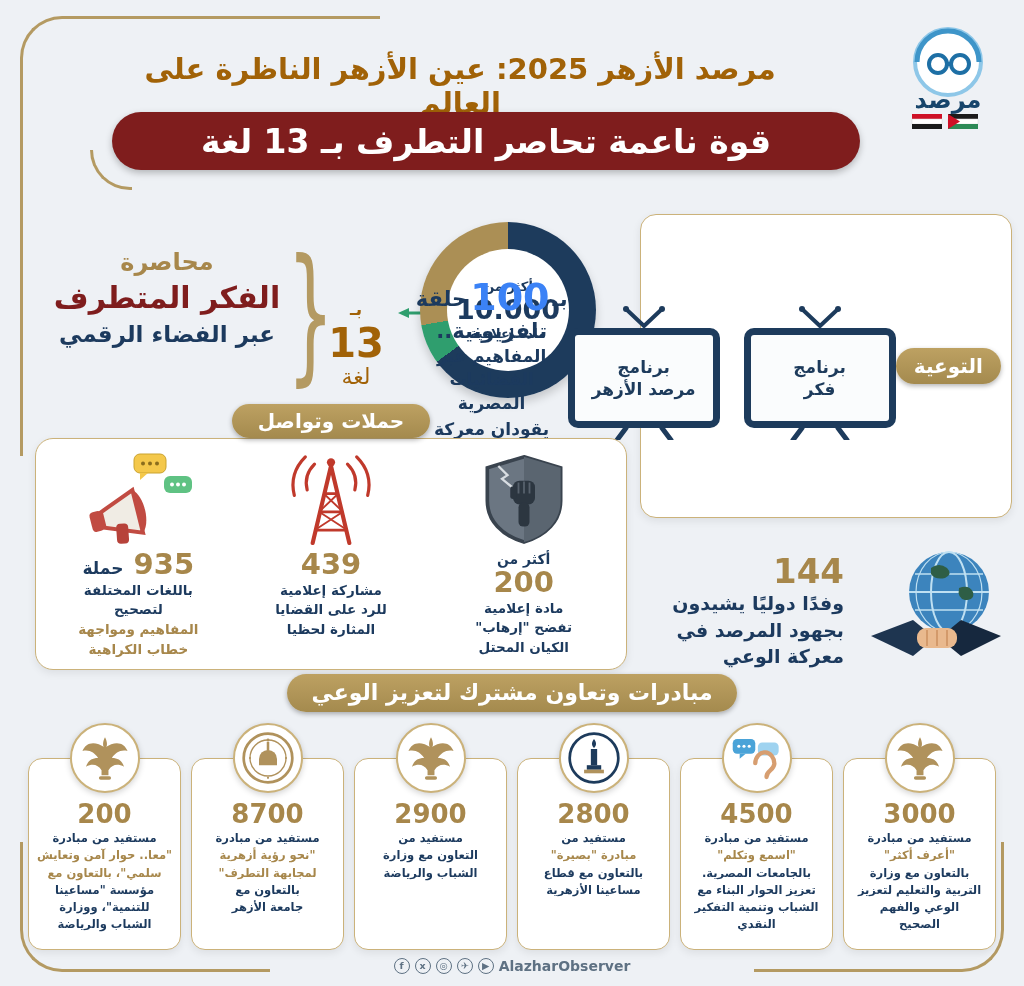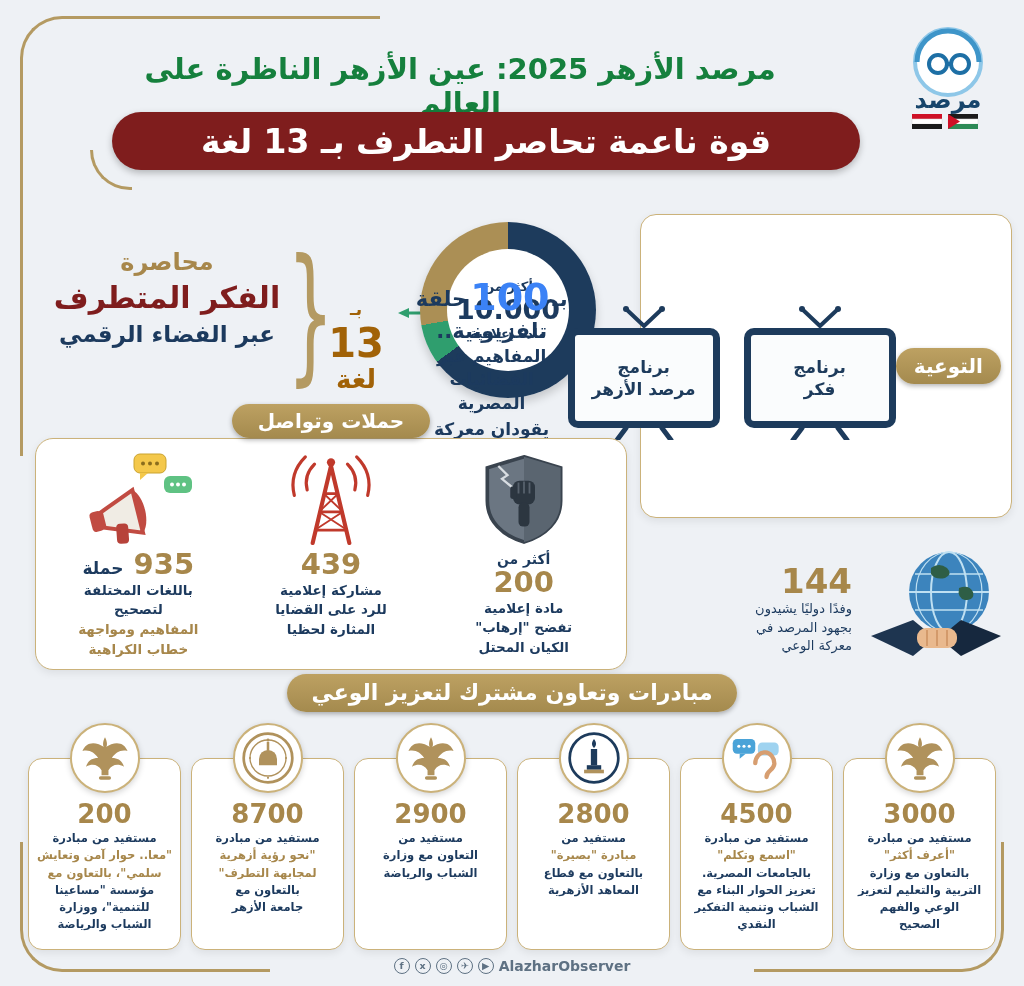--- a/index.html
+++ b/index.html
@@ -6,36 +6,36 @@
   body{margin:0;background:#dfe5ea;font-family:"DejaVu Sans",sans-serif}
   .page{position:relative;width:1024px;height:986px;background:#eef1f5;direction:rtl;overflow:hidden}
 
   
   .frame-tl{position:absolute;top:16px;left:20px;width:360px;height:440px;border-top:3px solid #b49a62;border-left:3px solid #b49a62;border-top-left-radius:42px}
   .frame-bl{position:absolute;bottom:14px;left:20px;width:250px;height:130px;border-bottom:3px solid #b49a62;border-left:3px solid #b49a62;border-bottom-left-radius:42px}
   .frame-br{position:absolute;bottom:14px;right:20px;width:250px;height:130px;border-bottom:3px solid #b49a62;border-right:3px solid #b49a62;border-bottom-right-radius:42px}
   .banner-swirl{position:absolute;top:150px;left:90px;width:42px;height:40px;border-left:3px solid #b49a62;border-bottom:3px solid #b49a62;border-bottom-left-radius:42px}
   .goldline{color:#a7874b !important}
 
-  .main-title{position:absolute;top:52px;left:130px;width:660px;text-align:center;font-size:29px;font-weight:bold;color:#15803d}
+  .main-title{position:absolute;top:52px;left:130px;width:660px;text-align:center;font-size:29px;font-weight:bold;color:#a16207}
 
   .logo{position:absolute;top:18px;right:14px;width:126px;height:126px}
 
   .banner{position:absolute;top:112px;left:112px;width:748px;height:58px;background:#7f1d1d;border-radius:30px;display:flex;align-items:center;justify-content:center;color:#fff;font-size:33px;font-weight:bold;box-shadow:0 3px 7px rgba(0,0,0,.25)}
 
   
   .besiege{position:absolute;top:246px;left:48px;width:238px;text-align:center;line-height:1.35}
   .besiege .l1{font-size:24px;font-weight:bold;color:#a7874b}
   .besiege .l2{font-size:30px;font-weight:bold;color:#7f1d1d}
   .besiege .l3{font-size:23px;font-weight:bold;color:#1c3a5e}
   .brace{position:absolute;top:238px;left:276px;width:44px;height:152px;font-size:148px;line-height:152px;color:#b49a62;direction:ltr;transform:scaleX(.5);font-family:"DejaVu Sans",sans-serif}
   .lang{position:absolute;top:280px;left:316px;width:80px;text-align:center;color:#a16207}
   .lang-top{font-size:40px;font-weight:bold;line-height:1.05}
   .lang-top .pre{font-size:17px}
-  .lang-unit{font-size:26px;font-weight:bold}
+  .lang-unit{font-size:22px;font-weight:normal}
   .lang-arrow{position:absolute;top:306px;left:398px}
 
   
   .donut{position:absolute;top:222px;left:420px;width:176px;height:176px;border-radius:50%;background:conic-gradient(#1d3b5c 0deg 234deg,#2f9e6e 234deg 260deg,#ab8f55 260deg 360deg);box-shadow:0 5px 10px rgba(0,0,0,.18)}
   .donut-hole{position:absolute;inset:27px;background:#fff;border-radius:50%;display:flex;flex-direction:column;align-items:center;justify-content:center;color:#1c3a5e;text-align:center}
   .donut-hole .t,.donut-hole .b{font-size:13px;font-weight:bold}
   .donut-hole .v{font-size:27px;font-weight:bold;line-height:1.15}
 
   
   .pill{background:linear-gradient(#bda162,#a48a4e);color:#fff;font-weight:bold;text-align:center;border-radius:20px;box-shadow:0 2px 5px rgba(0,0,0,.3)}
@@ -55,25 +55,25 @@
   .camp-card{position:absolute;top:438px;left:35px;width:592px;height:232px;background:#fff;border:1px solid #cbb27a;border-radius:18px;display:flex;padding:10px 6px 6px;box-shadow:0 3px 8px rgba(0,0,0,.08)}
   .camp-pill{position:absolute;top:404px;left:232px;width:198px;height:34px;line-height:34px;font-size:20px;z-index:2}
   .camp-col{flex:1;display:flex;flex-direction:column;align-items:center;text-align:left}
   .camp-icon{height:100px;display:flex;align-items:center;justify-content:center}
   .camp-prefix{font-size:14px;font-weight:bold;color:#1c3a5e;margin-top:2px}
   .camp-value{font-size:29px;font-weight:bold;color:#a7874b;line-height:1.1}
   .camp-value .unit{font-size:17px;color:#1c3a5e}
   .camp-line{font-size:13.5px;font-weight:bold;color:#1c3a5e;line-height:1.45}
 
   
-  .delegations{position:absolute;top:548px;left:640px;width:372px;display:flex;align-items:center;gap:8px}
+  .delegations{position:absolute;top:548px;left:640px;width:372px;display:flex;align-items:flex-end;gap:16px}
   .del-icon{flex:0 0 152px}
   .del-text{flex:1;text-align:right;padding-left:4px}
   .del-value{font-size:34px;font-weight:bold;color:#a7874b;line-height:1.1}
-  .del-line{font-size:13px;font-weight:normal;color:#1c3a5e;line-height:1.4}
+  .del-line{font-size:19px;font-weight:bold;color:#1c3a5e;line-height:1.4}
 
   
   .init-pill{position:absolute;top:674px;left:287px;width:450px;height:38px;line-height:38px;font-size:22px}
   .cards{position:absolute;top:758px;left:28px;width:968px;display:flex;gap:10px}
   .init-card{flex:1;position:relative;background:#fff;border:1px solid #cbb27a;border-radius:14px;min-height:192px;padding:40px 4px 10px;text-align:center;box-shadow:0 3px 8px rgba(0,0,0,.08)}
   .init-logo{position:absolute;top:-36px;left:50%;transform:translateX(-50%);width:70px;height:70px;background:#fff;border:2px solid #cbb27a;border-radius:50%;display:flex;align-items:center;justify-content:center;box-shadow:0 2px 6px rgba(0,0,0,.18)}
   .init-value{font-size:26px;font-weight:bold;color:#a7874b;line-height:1.2}
   .init-line{font-size:11.5px;font-weight:bold;color:#1c3a5e;line-height:1.5}
 
   
@@ -361,21 +361,21 @@
     <div class="init-card">
       <div class="init-logo">
           <svg width="54" height="54">
             <use href="#inst"></use>
           </svg>
         </div>
       <div class="init-value">2800</div>
       <div class="init-line">مستفيد من</div>
       <div class="init-line goldline">مبادرة "بصيرة"</div>
       <div class="init-line">بالتعاون مع قطاع</div>
-      <div class="init-line">المعاهد الأزهرية</div>
+      <div class="init-line">مساعينا الأزهرية</div>
     </div>
 
     <div class="init-card">
       <div class="init-logo">
           <svg width="52" height="52">
             <use href="#eagle"></use>
           </svg>
         </div>
       <div class="init-value">2900</div>
       <div class="init-line">مستفيد من</div>

